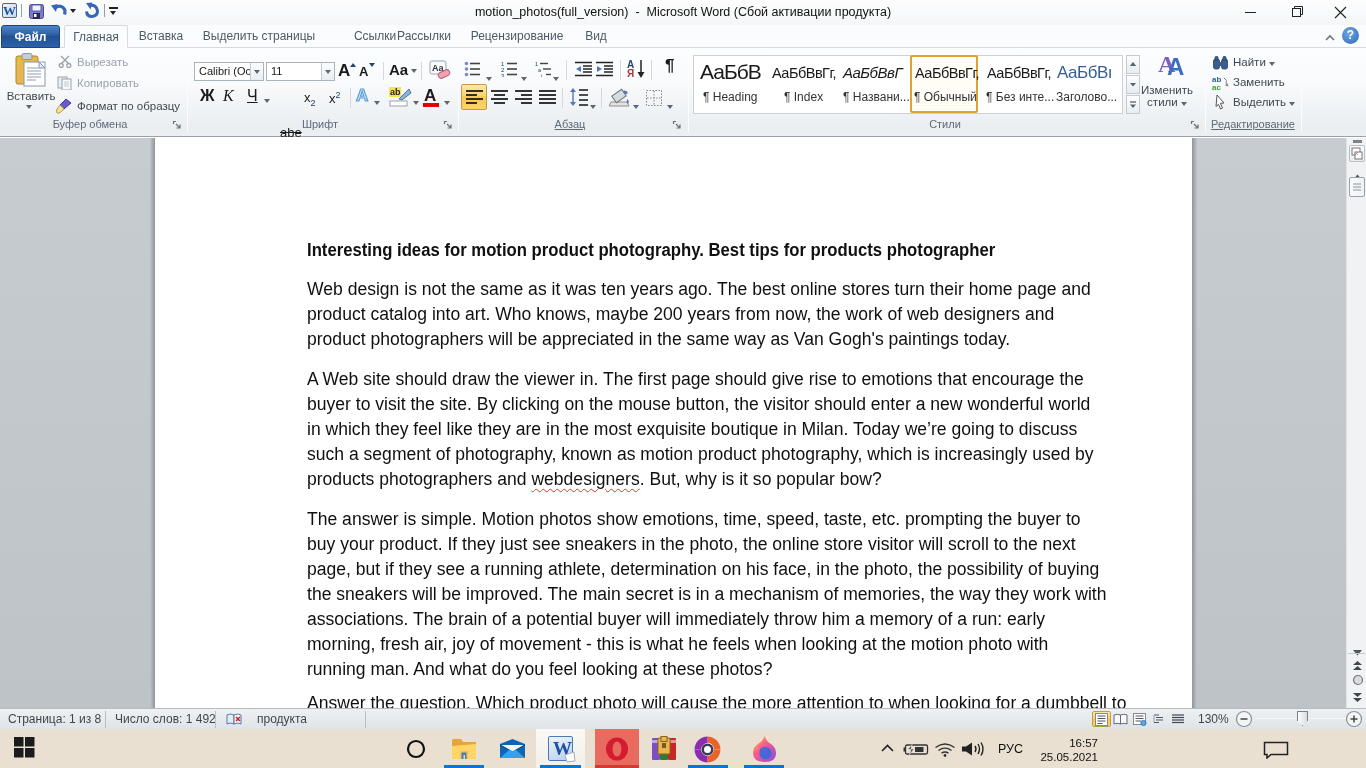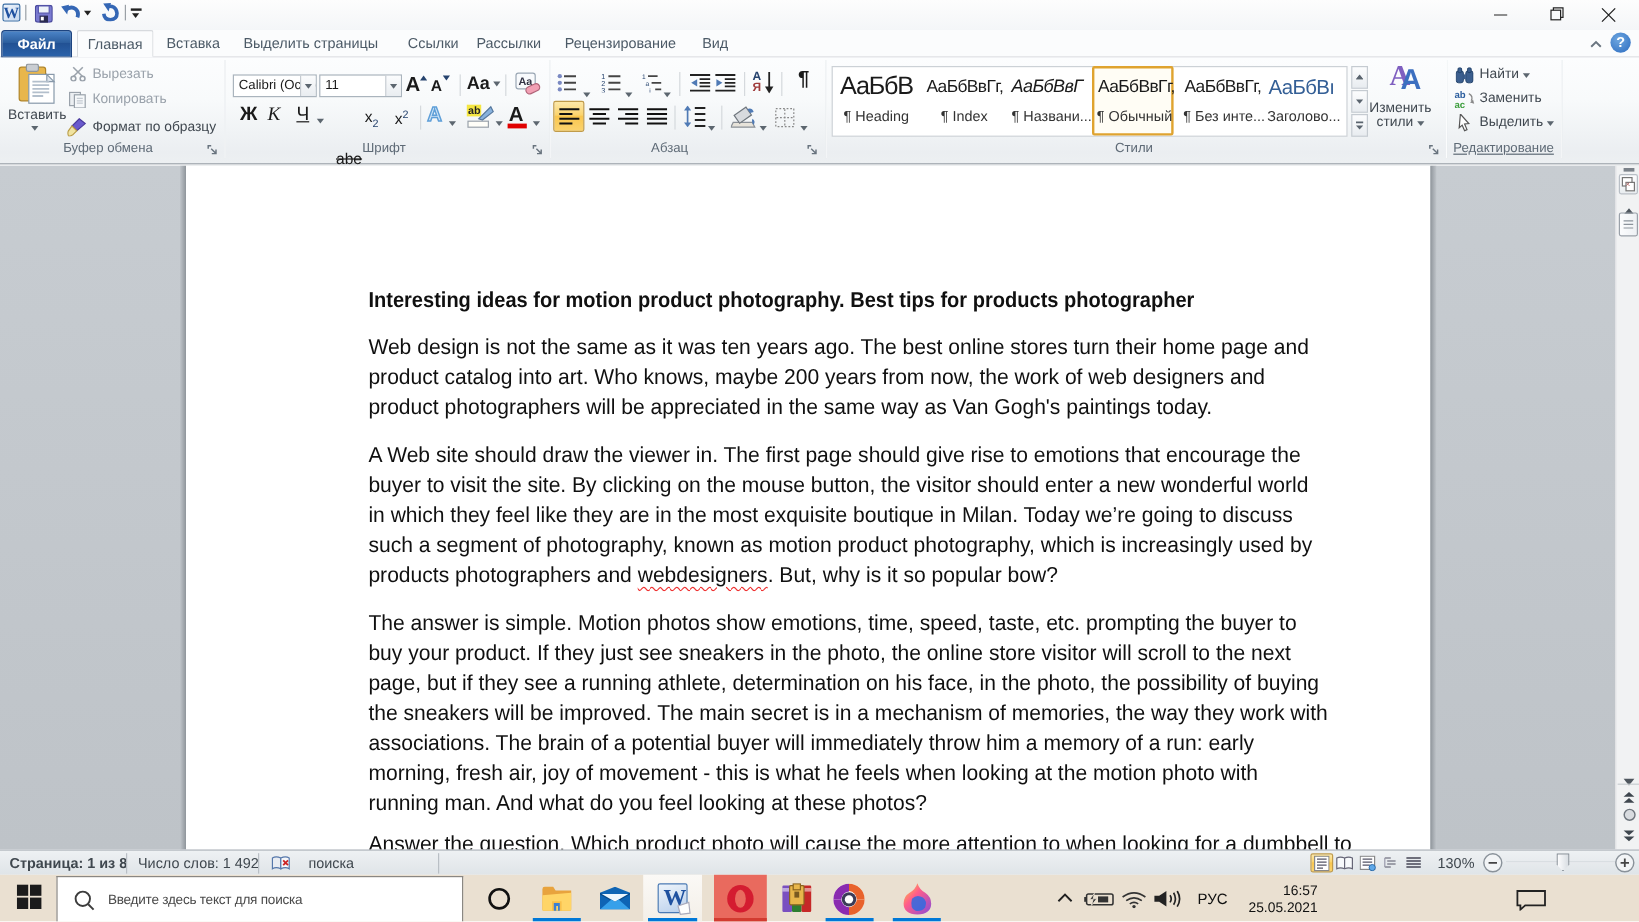--- a/index.html
+++ b/index.html
@@ -36,20 +36,21 @@
 #statusbar{position:absolute;left:0;top:708px;width:1366px;height:21px;background:linear-gradient(#eef1f3,#dfe4e8);border-top:1px solid #b6bcc2;font-size:12px;color:#3f474e;}
 
 #taskbar{position:absolute;left:0;top:729px;width:1366px;height:39px;background:#eae0d1;}
 #searchbox{position:absolute;left:47px;top:1px;width:339px;height:38px;background:#fff;border:1px solid #8a8782;border-bottom:none;}
 #searchbox span{position:absolute;left:42px;top:13px;font-size:11.3px;letter-spacing:-0.2px;color:#4a4a4a;}
 .tbicon{position:absolute;top:0;width:48px;height:39px;}
 .tbu{position:absolute;bottom:0;left:4px;width:40px;height:3px;background:#0078d7;}
 </style></head><body>
 
 <div id="titlebar">
+  <div id="title">motion_photos(full_version)&nbsp; -&nbsp; Microsoft Word (Сбой активации продукта)</div>
   <div id="qat" class="abs" style="left:0;top:0;width:260px;height:25px;">
     <div class="abs" style="left:2px;top:3px;width:15px;height:15px;background:linear-gradient(135deg,#eef4fb,#c8d9ef);border:1px solid #3a6ea5;border-radius:2px;text-align:center;font-family:'Liberation Serif',serif;font-weight:bold;font-size:13px;color:#1f51a0;line-height:13px;">W</div>
     <div class="abs" style="left:21px;top:4px;width:1px;height:13px;background:#9aa0a6;"></div>
     <svg class="abs" style="left:29px;top:4px;" width="15" height="15" viewBox="0 0 15 15">
         <rect x="0.5" y="0.5" width="14" height="14" rx="2" fill="#7a7ad0" stroke="#4a4a9d"></rect>
         <path d="M3 1 h9 v6 h-9 z" fill="#eef3f8"></path>
         <path d="M3 1 h9 v6 h-9 z" fill="none" stroke="#5a5ab0"></path>
         <rect x="4" y="9" width="7" height="6" fill="#2a2a50"></rect>
         <rect x="5" y="10" width="2.5" height="3" fill="#fff"></rect>
       </svg>
@@ -80,39 +81,39 @@
   <div class="winbtn" style="left:1318px;"><svg width="45" height="25">
         <path d="M17 7 L28 18 M28 7 L17 18" stroke="#222" stroke-width="1.1"></path>
       </svg></div>
 </div>
 
 <div id="tabrow">
   <div class="tab" id="tab-file" style="left:1px;width:59px;">Файл</div>
   <div class="tab" id="tab-home" style="left:64px;width:64px;">Главная</div>
   <div class="tab" style="left:132px;width:58px;">Вставка</div>
   <div class="tab" style="left:194px;width:130px;">Выделить страницы</div>
-  <div class="tab" style="left:332px;width:58px;">Ссылки</div>
+  <div class="tab" style="left:346px;width:58px;">Ссылки</div>
   <div class="tab" style="left:390px;width:68px;">Рассылки</div>
   <div class="tab" style="left:462px;width:110px;">Рецензирование</div>
   <div class="tab" style="left:576px;width:40px;">Вид</div>
   <div class="abs" style="left:1323px;top:5px;"><svg width="14" height="12">
         <path d="M3 8 L7 4 L11 8" fill="none" stroke="#6a7580" stroke-width="1.6"></path>
       </svg></div>
   <div class="abs" style="left:1342px;top:2px;width:17px;height:17px;border-radius:50%;background:radial-gradient(circle at 40% 35%,#6fa7e0,#2a6abf);color:#fff;font-weight:bold;font-size:12px;text-align:center;line-height:17px;">?</div>
 </div>
 
 <div id="ribbon">
   <div class="gsep" style="left:187px;top:2px;"></div>
   <div class="gsep" style="left:458px;top:2px;"></div>
   <div class="gsep" style="left:688px;top:2px;"></div>
   <div class="gsep" style="left:1205px;top:2px;"></div>
   <div class="gsep" style="left:1301px;top:2px;"></div>
   <div class="glabel" style="left:10px;width:160px;">Буфер обмена</div>
   <div class="glabel" style="left:200px;width:240px;">Шрифт</div>
-  <div class="glabel" style="left:458px;width:200px;">Абзац</div>
+  <div class="glabel" style="left:470px;width:200px;text-decoration:underline;">Абзац</div>
   <div class="glabel" style="left:700px;width:490px;">Стили</div>
   <div class="glabel" style="left:1207px;width:92px;text-decoration:underline;">Редактирование</div>
   <svg class="dlg" style="left:172px;" width="11" height="11">
       <path d="M1.5 4 V1.5 H4" fill="none" stroke="#68737e" stroke-width="1.2"></path>
       <path d="M4 4 L8 8 M8 4.5 V8 H4.5" fill="none" stroke="#68737e" stroke-width="1.2"></path>
     </svg>
   <svg class="dlg" style="left:443px;" width="11" height="11">
       <path d="M1.5 4 V1.5 H4" fill="none" stroke="#68737e" stroke-width="1.2"></path>
       <path d="M4 4 L8 8 M8 4.5 V8 H4.5" fill="none" stroke="#68737e" stroke-width="1.2"></path>
     </svg>
@@ -471,23 +472,23 @@
           <circle cx="6" cy="6" r="4.5" fill="#d8dbdf" stroke="#6f767e" stroke-width="1.2"></circle>
         </svg></div>
     <div class="abs" style="left:4px;top:551px;"><svg width="13" height="11">
           <path d="M2 1 L11 1 L6.5 5 Z" fill="#3e464e"></path>
           <path d="M2 6 L11 6 L6.5 10 Z" fill="#3e464e"></path>
         </svg></div>
   </div>
 </div>
 
 <div id="statusbar">
-  <span class="abs" style="left:8px;top:3px;font-weight:bold;">Страница: 1 из 8</span>
+  <span class="abs" style="left:8px;top:3px;">Страница: 1 из 8</span>
   <span class="abs" style="left:115px;top:3px;">Число слов: 1 492</span>
-  <span class="abs" style="left:257px;top:3px;">поиска</span>
+  <span class="abs" style="left:257px;top:3px;">продукта</span>
   <span class="abs" style="left:1198px;top:3px;">130%</span>
   <div class="abs" style="left:105px;top:2px;width:1px;height:17px;background:#b9bfc5;"></div>
   <div class="abs" style="left:215px;top:2px;width:1px;height:17px;background:#b9bfc5;"></div>
   <div class="abs" style="left:365px;top:2px;width:1px;height:17px;background:#b9bfc5;"></div>
   <svg class="abs" style="left:226px;top:3px;" width="17" height="15" viewBox="0 0 17 15">
       <path d="M1 3 Q4 1 8 3 L8 12 Q4 10 1 12 Z" fill="#e8ecf2" stroke="#5577aa"></path>
       <path d="M15 3 Q12 1 8 3 L8 12 Q12 10 15 12 Z" fill="#f5f7fa" stroke="#5577aa"></path>
       <path d="M10 5 l4 4 M14 5 l-4 4" stroke="#cc2222" stroke-width="1.5"></path>
     </svg>
 
@@ -547,27 +548,20 @@
     </svg>
 </div>
 
 <div id="taskbar">
   <div class="abs" style="left:14px;top:8px;"><svg width="21" height="21">
         <rect x="0" y="0" width="9.5" height="9.5" fill="#1b1b1b"></rect>
         <rect x="11" y="0" width="9.5" height="9.5" fill="#1b1b1b"></rect>
         <rect x="0" y="11" width="9.5" height="9.5" fill="#1b1b1b"></rect>
         <rect x="11" y="11" width="9.5" height="9.5" fill="#1b1b1b"></rect>
       </svg></div>
-  <div id="searchbox">
-    <svg style="position:absolute;left:13px;top:10px;" width="20" height="20">
-        <circle cx="8" cy="8" r="6" fill="none" stroke="#3c3c3c" stroke-width="1.6"></circle>
-        <line x1="12.5" y1="12.5" x2="17" y2="17" stroke="#3c3c3c" stroke-width="1.6"></line>
-      </svg>
-    <span>Введите здесь текст для поиска</span>
-  </div>
 
   <svg class="abs" style="left:406px;top:10px;" width="20" height="20">
       <circle cx="10" cy="10" r="8" fill="none" stroke="#111" stroke-width="2.2"></circle>
     </svg>
 
   <div class="tbicon" style="left:440px;">
       <svg style="position:absolute;left:11px;top:8px;" width="26" height="23" viewBox="0 0 26 23">
         <path d="M1 4 Q1 2 3 2 L10 2 L12 5 L25 5 L25 21 Q25 22 24 22 L2 22 Q1 22 1 21 Z" fill="#e8a33d"></path>
         <path d="M1 9 L25 7 L25 21 Q25 22 24 22 L2 22 Q1 22 1 21 Z" fill="#ffd567"></path>
         <path d="M9 14 h8 v8 h-8 z" fill="#f8c04c"></path>

